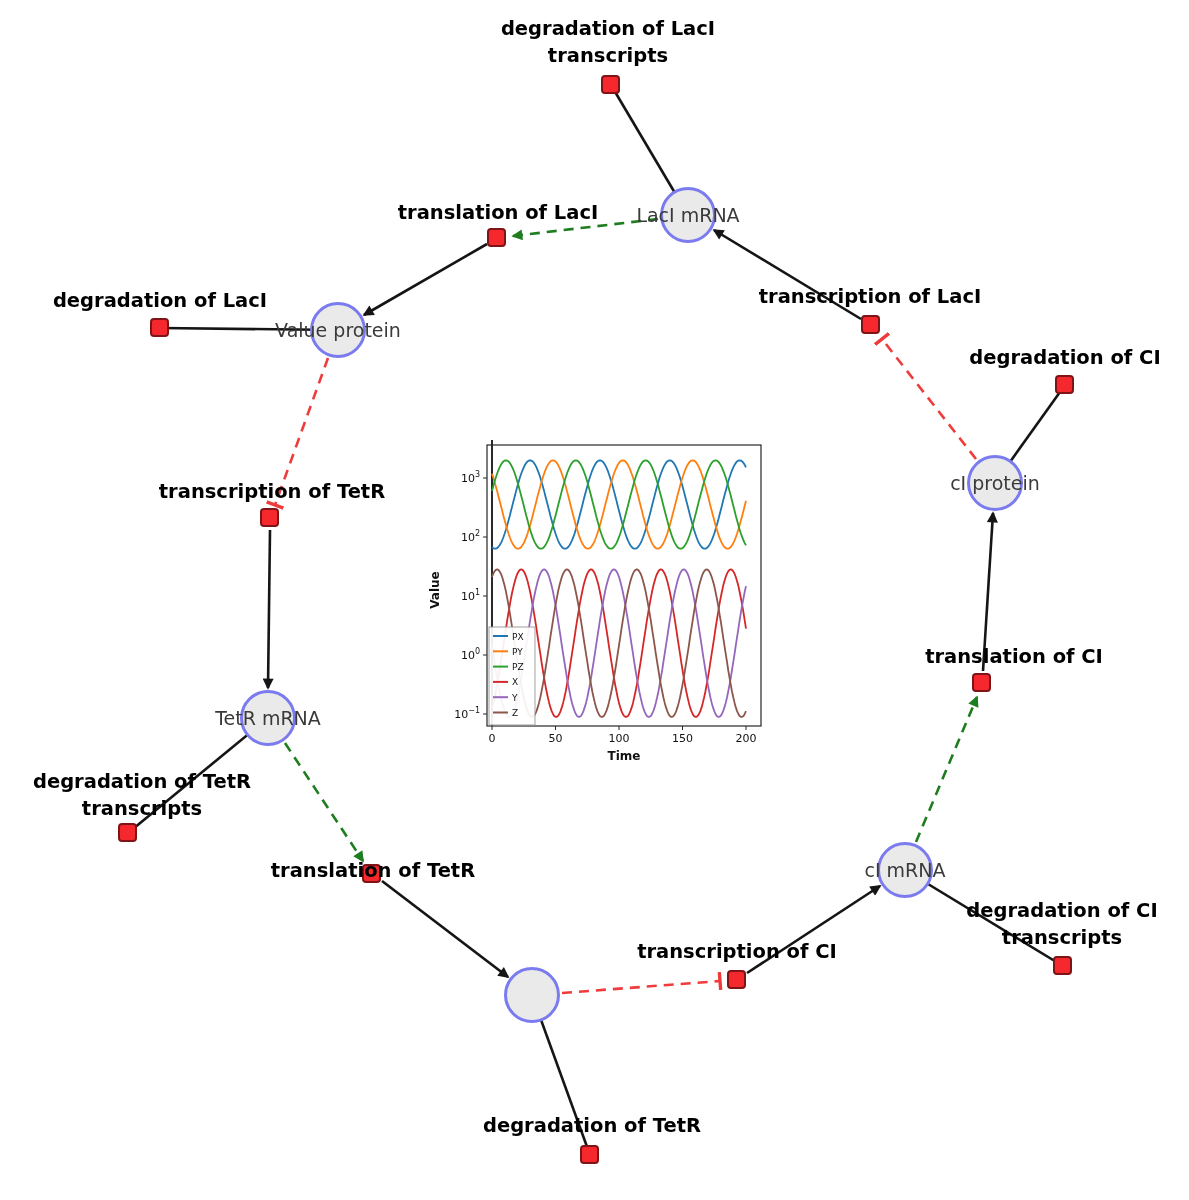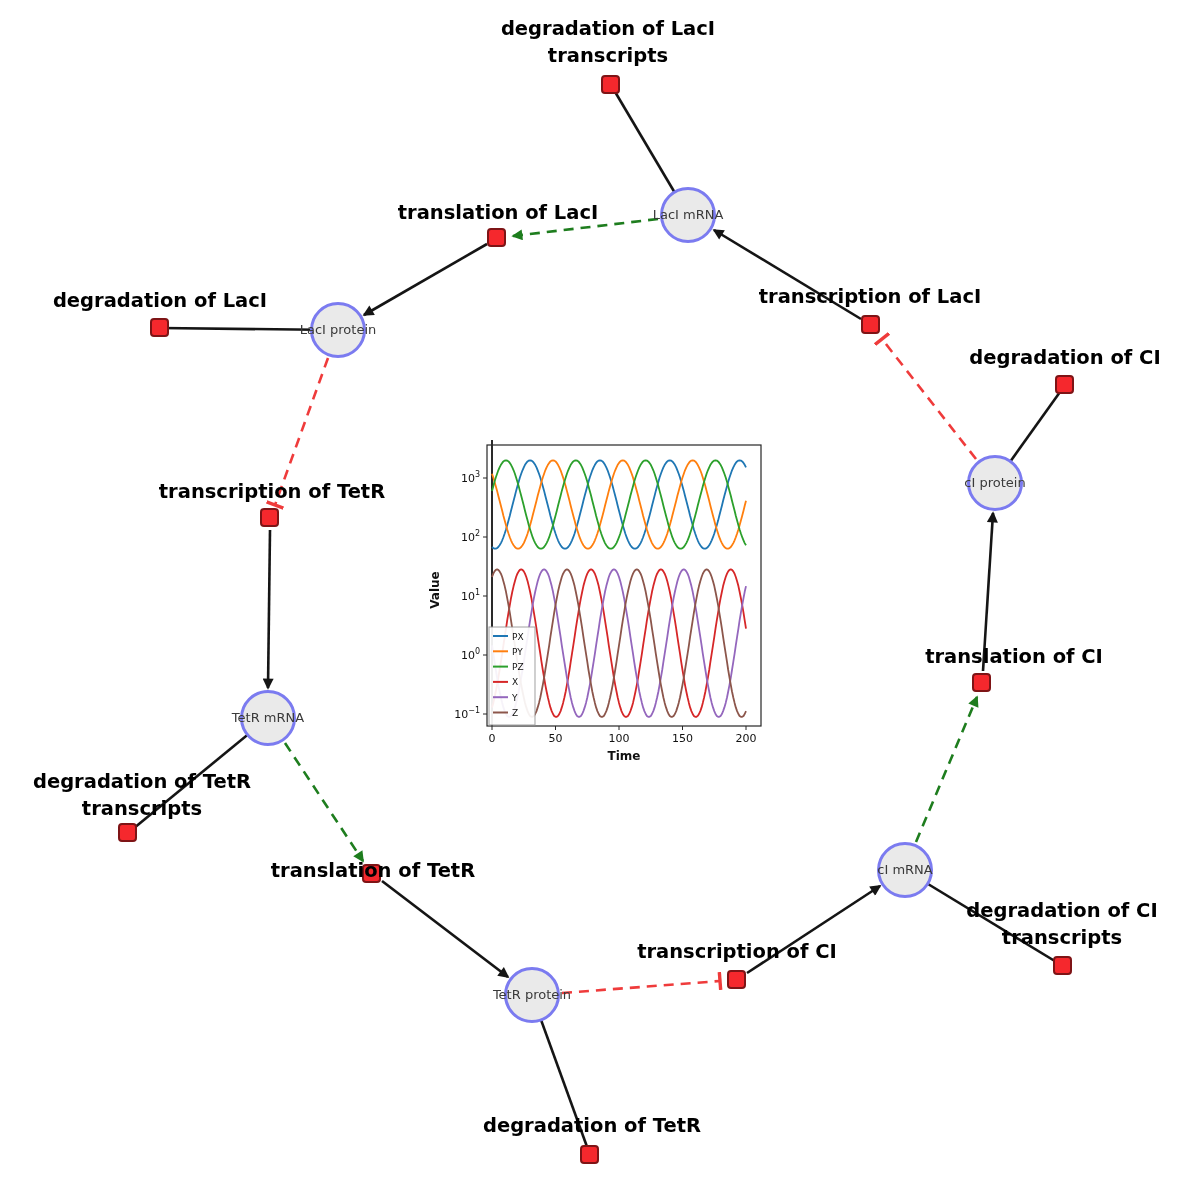--- a/index.html
+++ b/index.html
@@ -3,21 +3,21 @@
 <meta charset="utf-8">
 <style>
   html,body{margin:0;padding:0;background:#ffffff;font-family:"DejaVu Sans",sans-serif;}
   .canvas{position:relative;width:1189px;height:1200px;background:#fff;overflow:hidden;}
   .edges{position:absolute;left:0;top:0;}
   .edge-plain{stroke:#151515;stroke-width:2.6;}
   .edge-arrow{stroke:#151515;stroke-width:2.6;}
   .edge-act{stroke:#1e7d1e;stroke-width:2.6;stroke-dasharray:10 7;}
   .edge-inh{stroke:#ef3b3b;stroke-width:2.6;stroke-dasharray:10 7;}
   .species-node{position:absolute;width:50px;height:50px;border:3px solid #7b7bf0;border-radius:50%;background:#eaeaea;box-sizing:content-box;}
-  .species-label{position:absolute;width:220px;text-align:center;font-size:13px;line-height:26px;color:#3a3a3a;}
+  .species-label{position:absolute;width:220px;text-align:center;font-size:19px;line-height:26px;color:#3a3a3a;}
   .rxn-node{position:absolute;width:15px;height:15px;border:2.5px solid #7e1416;border-radius:4px;background:#f5282d;box-sizing:content-box;}
   .rxn-label{position:absolute;text-align:center;font-weight:bold;font-size:19.5px;line-height:27px;color:#000;}
   .inset{position:absolute;left:425px;top:430px;width:345px;height:335px;}
 </style>
 </head>
 <body>
 
 <div class="canvas">
 
   <svg class="edges" width="1189" height="1200">
@@ -70,23 +70,22 @@
   <div class="rxn-node" style="left:1055px;top:375px;"></div>
   <div class="rxn-node" style="left:260px;top:508px;"></div>
   <div class="rxn-node" style="left:972px;top:673px;"></div>
   <div class="rxn-node" style="left:118px;top:823px;"></div>
   <div class="rxn-node" style="left:362px;top:864px;"></div>
   <div class="rxn-node" style="left:727px;top:970px;"></div>
   <div class="rxn-node" style="left:1053px;top:956px;"></div>
   <div class="rxn-node" style="left:580px;top:1145px;"></div>
 
   <div class="species-label" style="left:578px;top:202px;">LacI mRNA</div>
-  <div class="species-label" style="left:228px;top:317px;">LacI protein</div>
+  <div class="species-label" style="left:228px;top:317px;">Value protein</div>
   <div class="species-label" style="left:158px;top:705px;">TetR mRNA</div>
-  <div class="species-label" style="left:422px;top:982px;">TetR protein</div>
   <div class="species-label" style="left:795px;top:857px;">cI mRNA</div>
   <div class="species-label" style="left:885px;top:470px;">cI protein</div>
 
   <div class="rxn-label" style="left:478px;top:15px;width:260px;">degradation of LacI transcripts</div>
   <div class="rxn-label" style="left:348px;top:199px;width:300px;">translation of LacI</div>
   <div class="rxn-label" style="left:720px;top:283px;width:300px;">transcription of LacI</div>
   <div class="rxn-label" style="left:10px;top:287px;width:300px;">degradation of LacI</div>
   <div class="rxn-label" style="left:915px;top:344px;width:300px;">degradation of CI</div>
   <div class="rxn-label" style="left:122px;top:478px;width:300px;">transcription of TetR</div>
   <div class="rxn-label" style="left:864px;top:643px;width:300px;">translation of CI</div>

